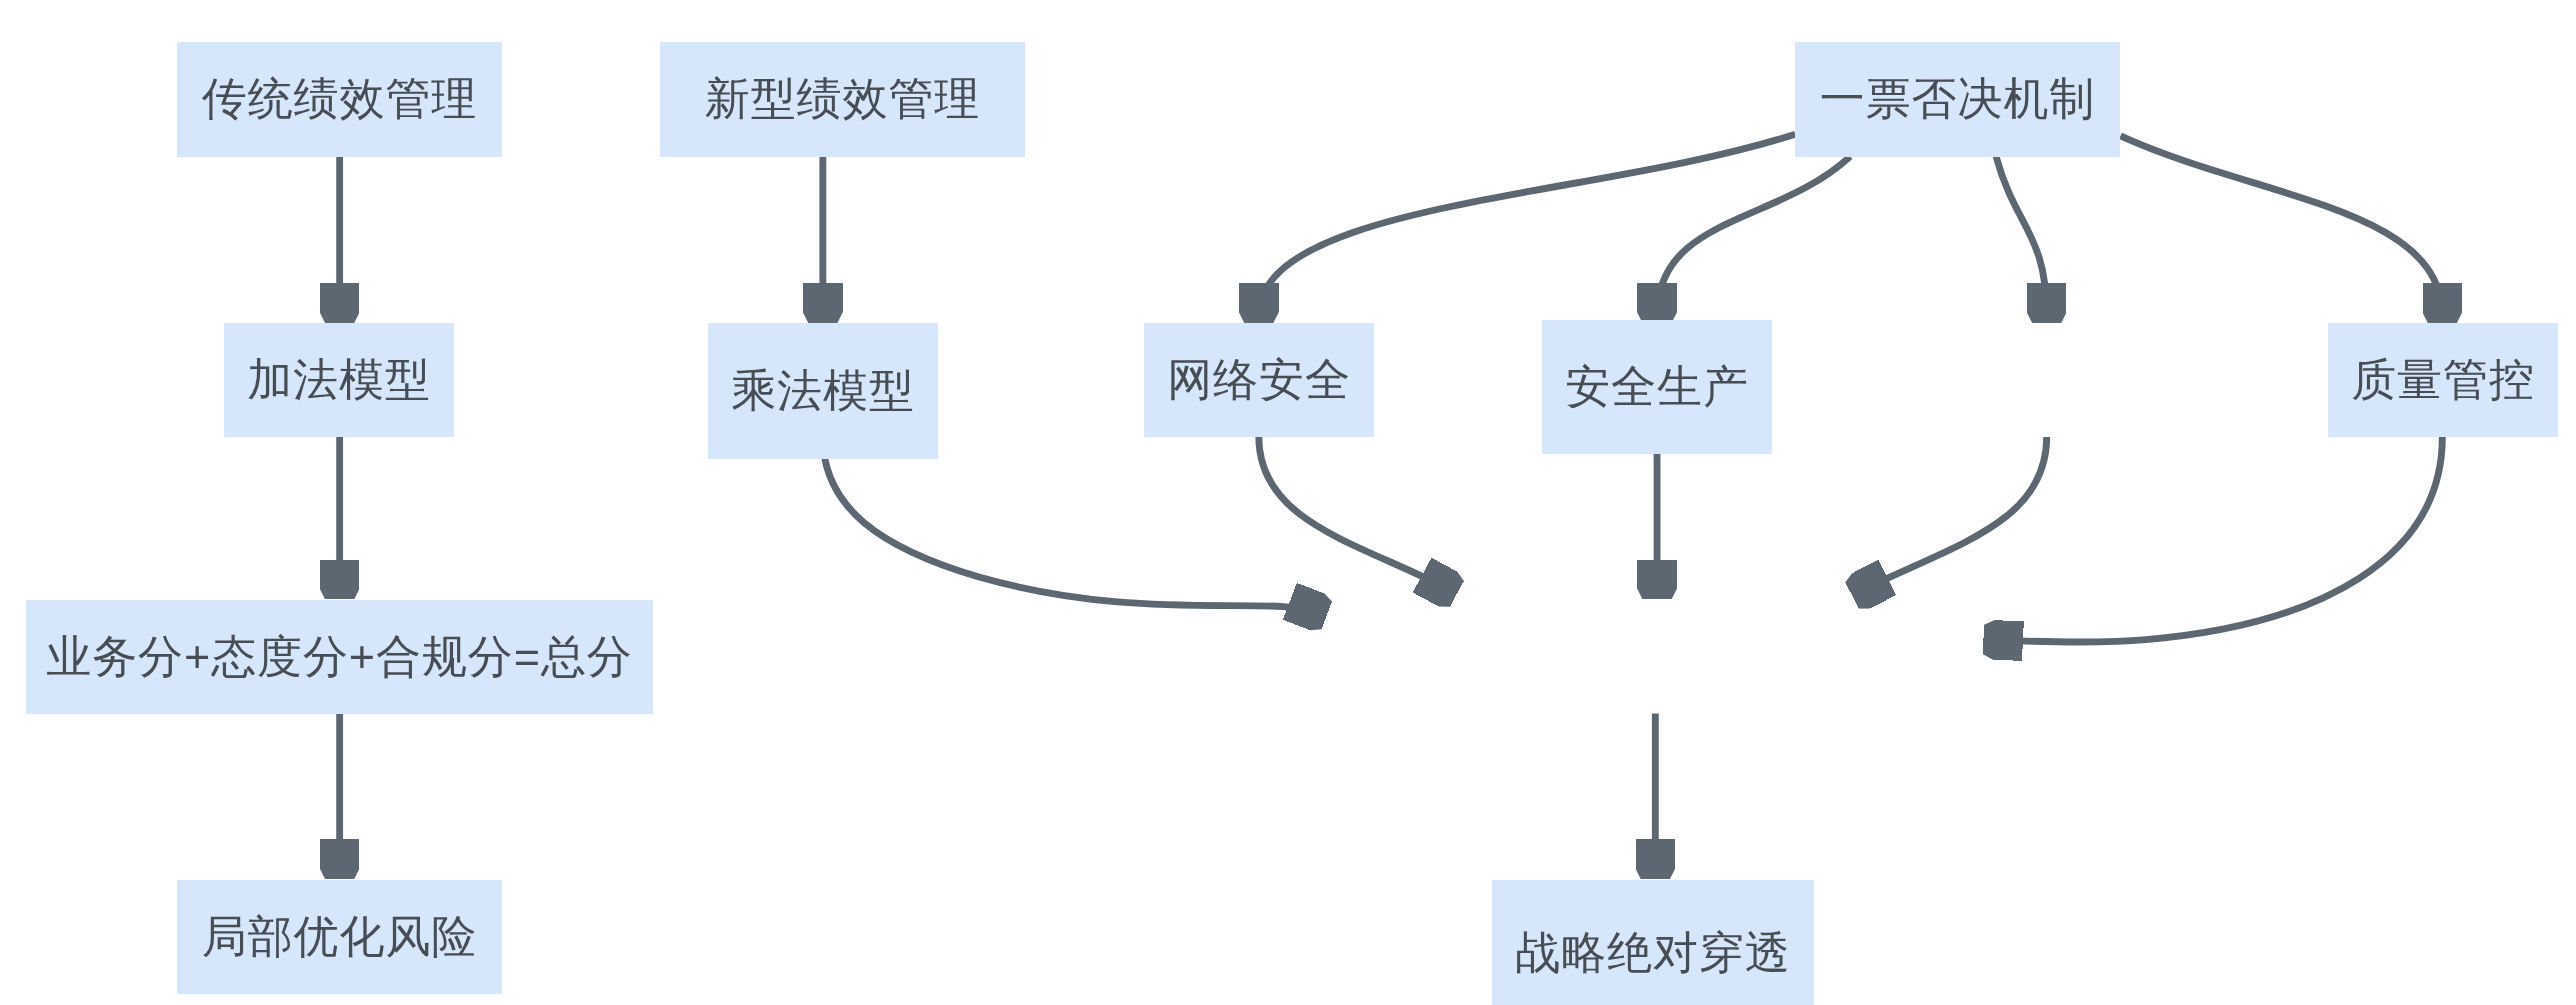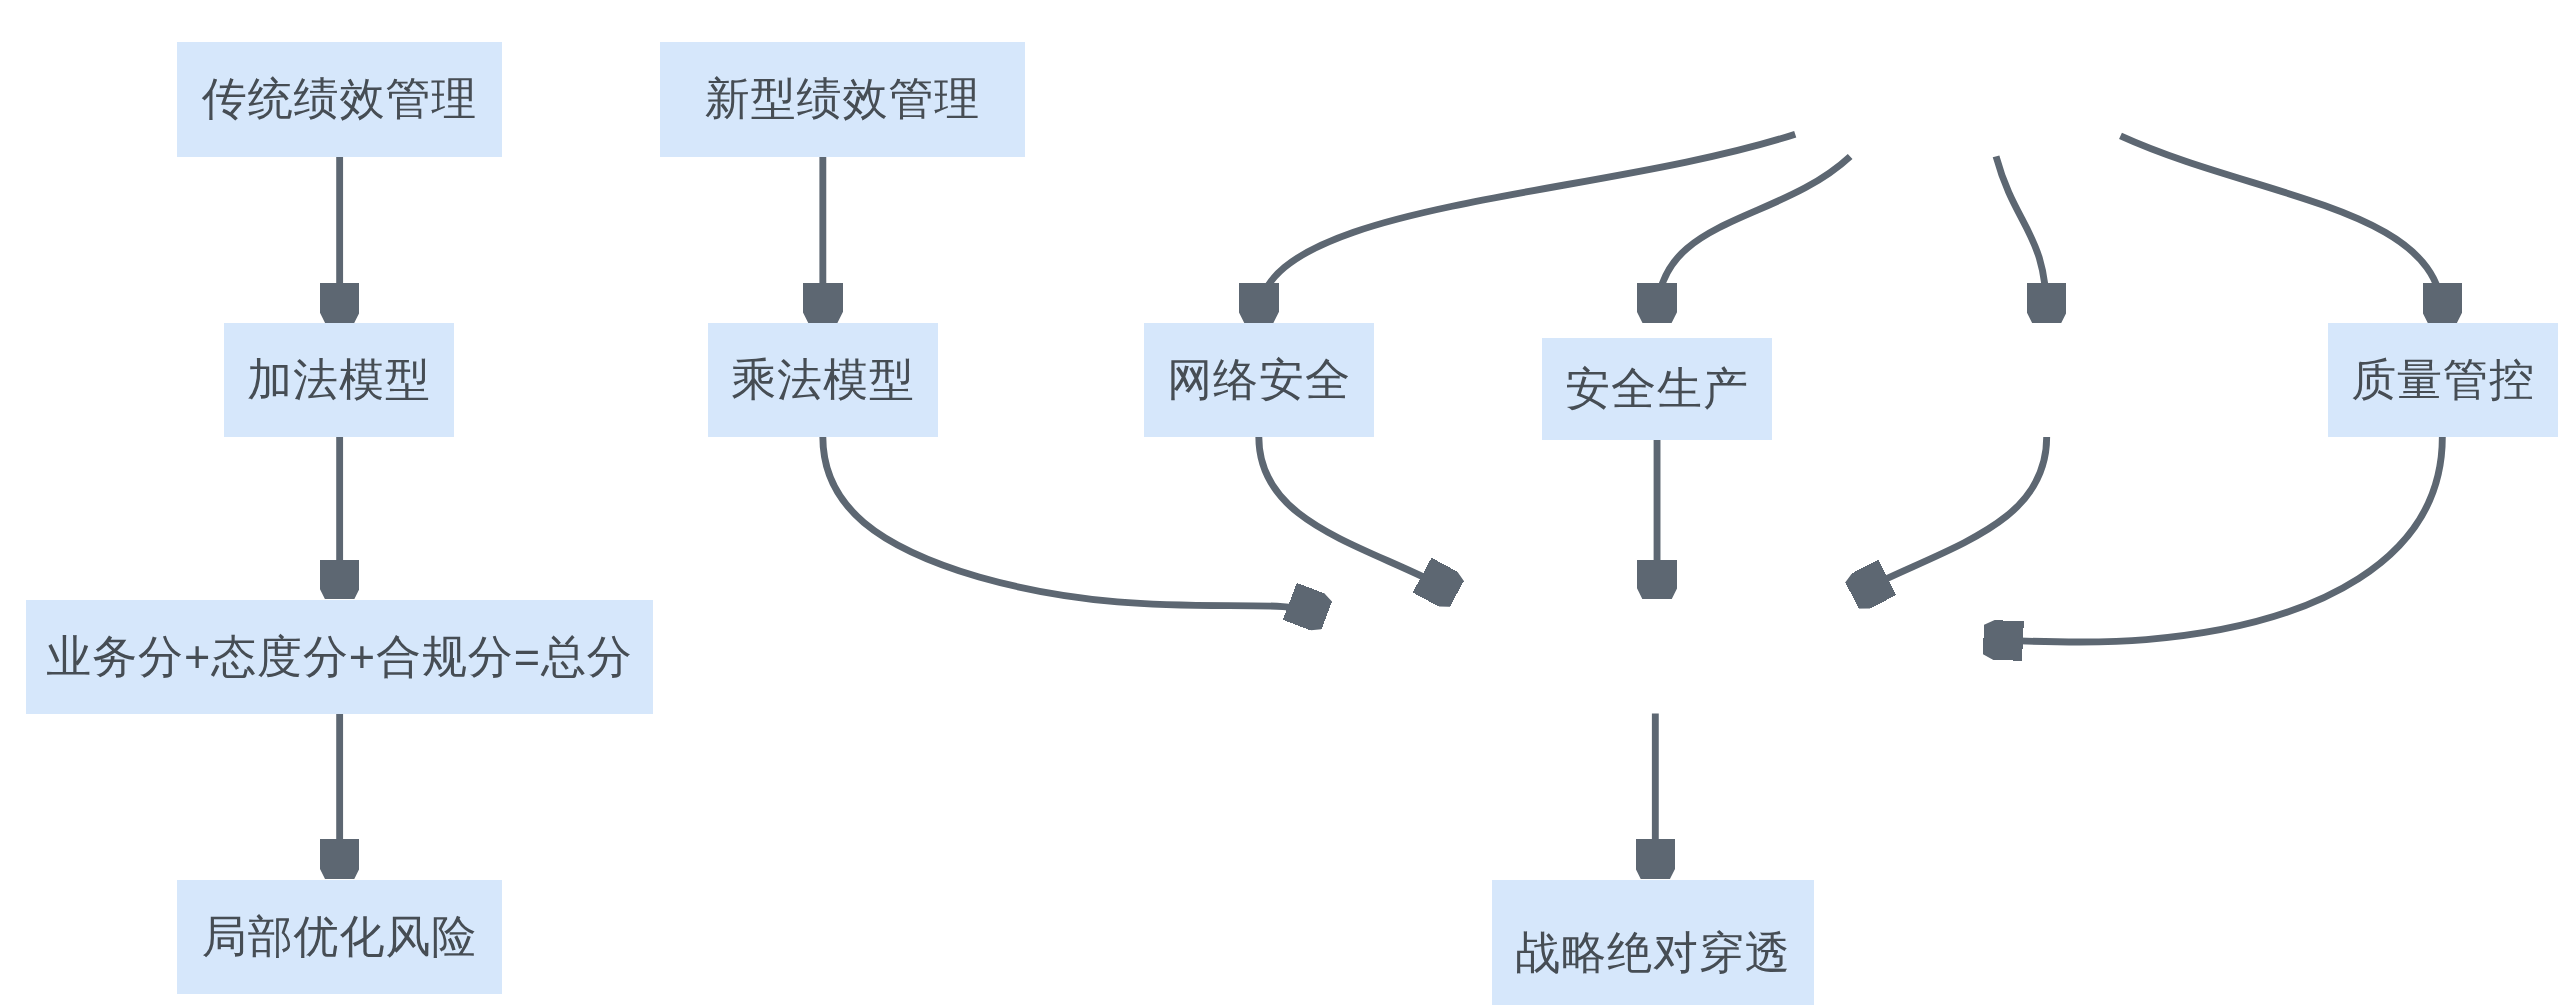--- a/index.html
+++ b/index.html
@@ -53,26 +53,27 @@
   <div class="node" style="left:177px;top:27.5px;width:325px;height:115px">传统绩效管理</div>
 
   <div class="node" style="left:224px;top:309px;width:230px;height:114px">加法模型</div>
 
   <div class="node" style="left:26px;top:586px;width:627px;height:114px">业务分+态度分+合规分=总分</div>
 
   <div class="node" style="left:177px;top:866px;width:325px;height:114px">局部优化风险</div>
 
   <div class="node" style="left:660px;top:27.5px;width:365px;height:115px">新型绩效管理</div>
 
-  <div class="node" style="left:708px;top:309px;width:230px;height:114px">乘法模型</div>
+  <div class="node" style="left:708px;top:309px;width:230px;height:136px">乘法模型</div>
 
+  <div class="node" style="left:1795px;top:27.5px;width:325px;height:115px">一票否决机制</div>
 
   <div class="node" style="left:1144px;top:309px;width:230px;height:114px">网络安全</div>
 
-  <div class="node" style="left:1542px;top:324px;width:230px;height:102px">安全生产</div>
+  <div class="node" style="left:1542px;top:306px;width:230px;height:134px">安全生产</div>
 
 
   <div class="node" style="left:2328px;top:309px;width:230px;height:114px">质量管控</div>
 
 
   <div class="node" style="left:1492px;top:866px;width:322px;height:146px">战略绝对穿透</div>
 
 </div>
 
 

